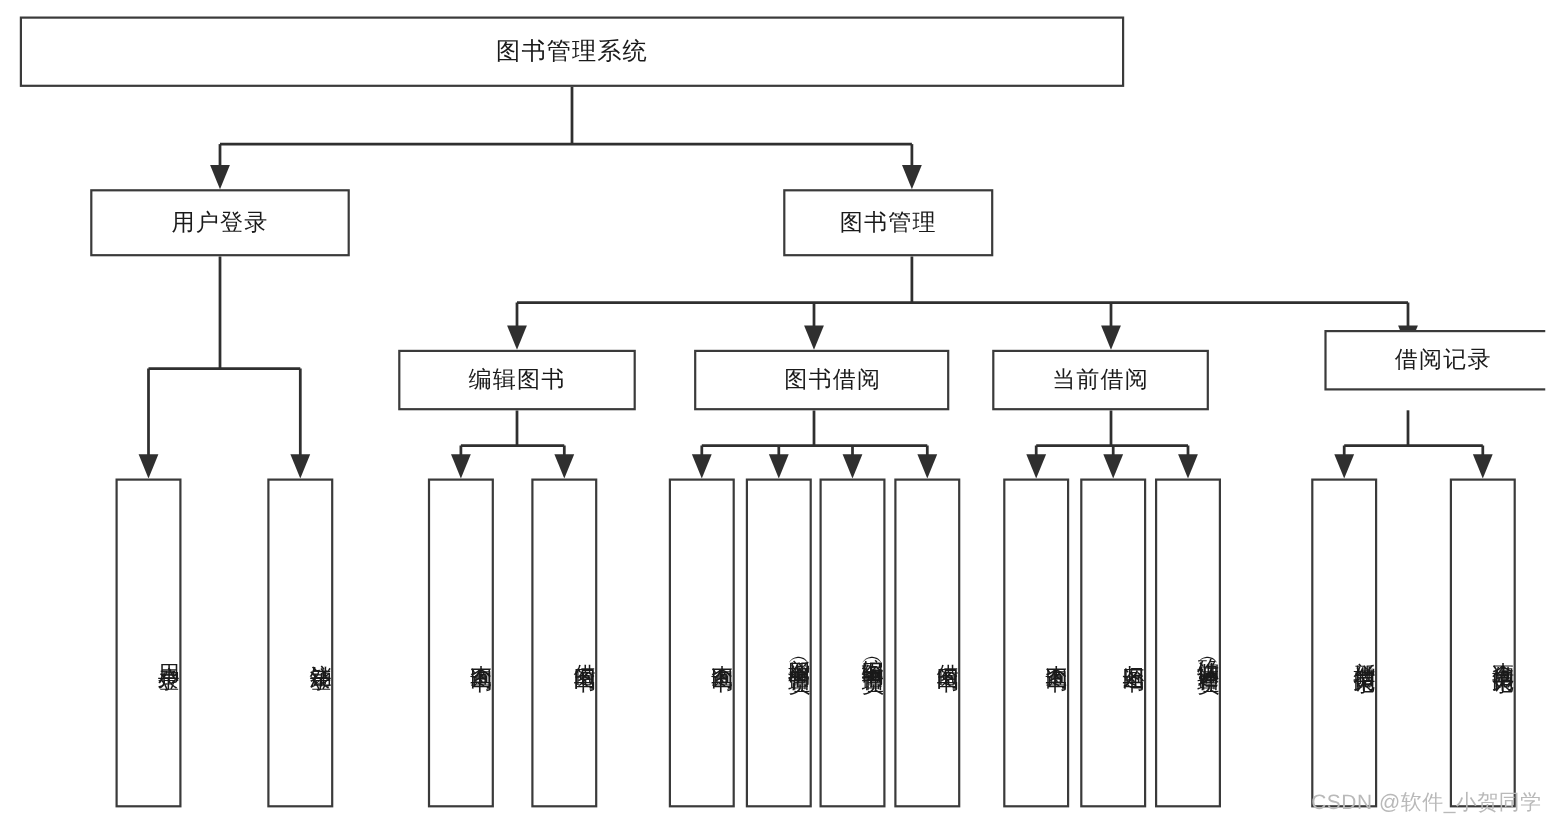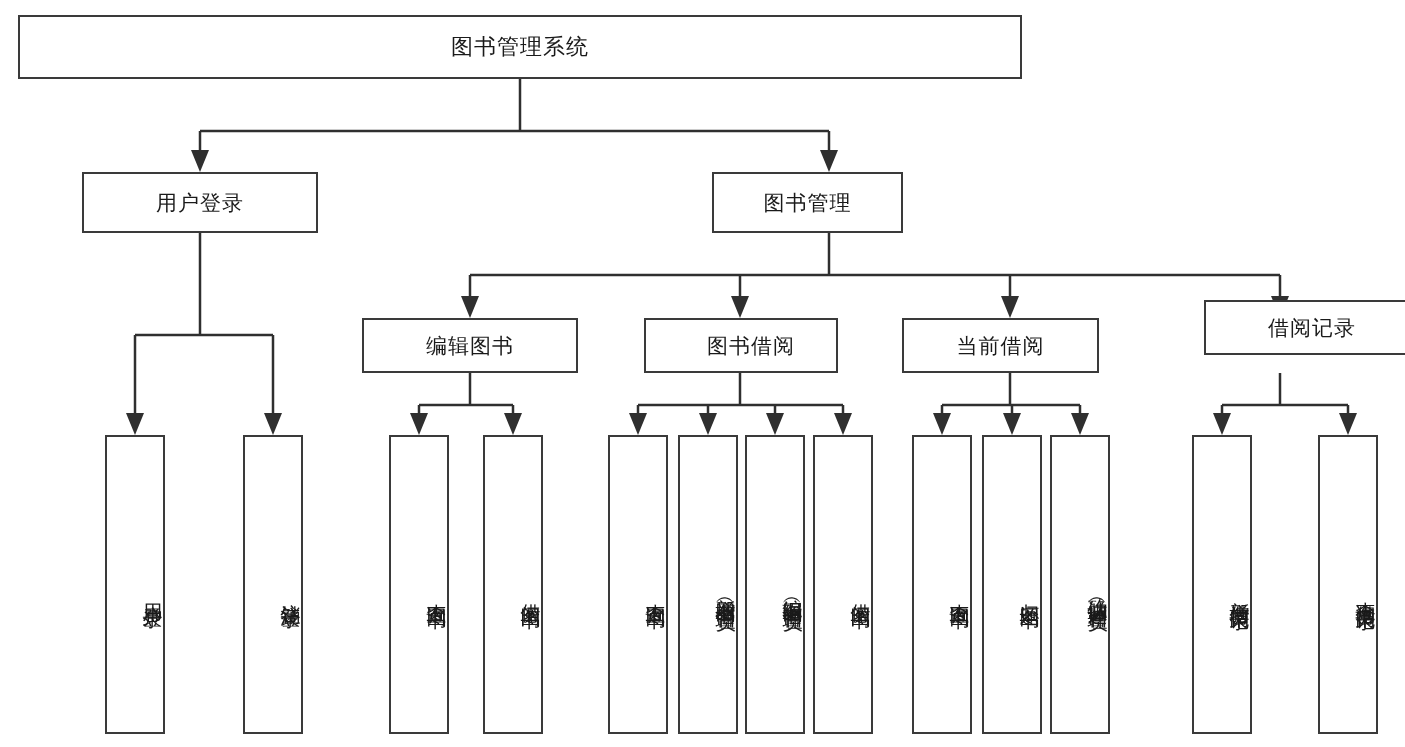--- a/index.html
+++ b/index.html
@@ -128,21 +128,21 @@
       </div>
       <div class="node horiz" style="left: 82px; top: 172px; width: 236px; height: 61px;">
         <span>用户登录</span>
       </div>
       <div class="node horiz" style="left: 712px; top: 172px; width: 191px; height: 61px;">
         <span>图书管理</span>
       </div>
       <div class="node horiz" style="left: 362px; top: 318px; width: 216px; height: 55px;">
         <span>编辑图书</span>
       </div>
-      <div class="node horiz" style="left: 644px; top: 318px; width: 194px; height: 55px; padding-left: 20px;">
+      <div class="node horiz" style="left: 631px; top: 318px; width: 232px; height: 55px; padding-left: 20px;">
         <span>图书借阅</span>
       </div>
       <div class="node horiz" style="left: 902px; top: 318px; width: 197px; height: 55px;">
         <span>当前借阅</span>
       </div>
       <div class="node horiz" style="left: 1172px; top: 300px; width: 216px; height: 55px; margin-left: 32px;">
         <span>借阅记录</span>
       </div>
       <div class="node leaf" style="left: 105px; top: 435px; width: 60px; height: 299px;">
         <span>用户登录</span>
@@ -178,14 +178,15 @@
         <span>确认归还（管理员）</span>
       </div>
       <div class="node leaf" style="left: 1192px; top: 435px; width: 60px; height: 299px;">
         <span>新增借阅记录</span>
       </div>
       <div class="node leaf" style="left: 1318px; top: 435px; width: 60px; height: 299px;">
         <span>查询借阅记录</span>
       </div>
     </div>
 
+  <div class="watermark" style="left: 1192px; top: 716px;">CSDN @软件_小贺同学</div>
 
 </div>
 
 </body></html>

